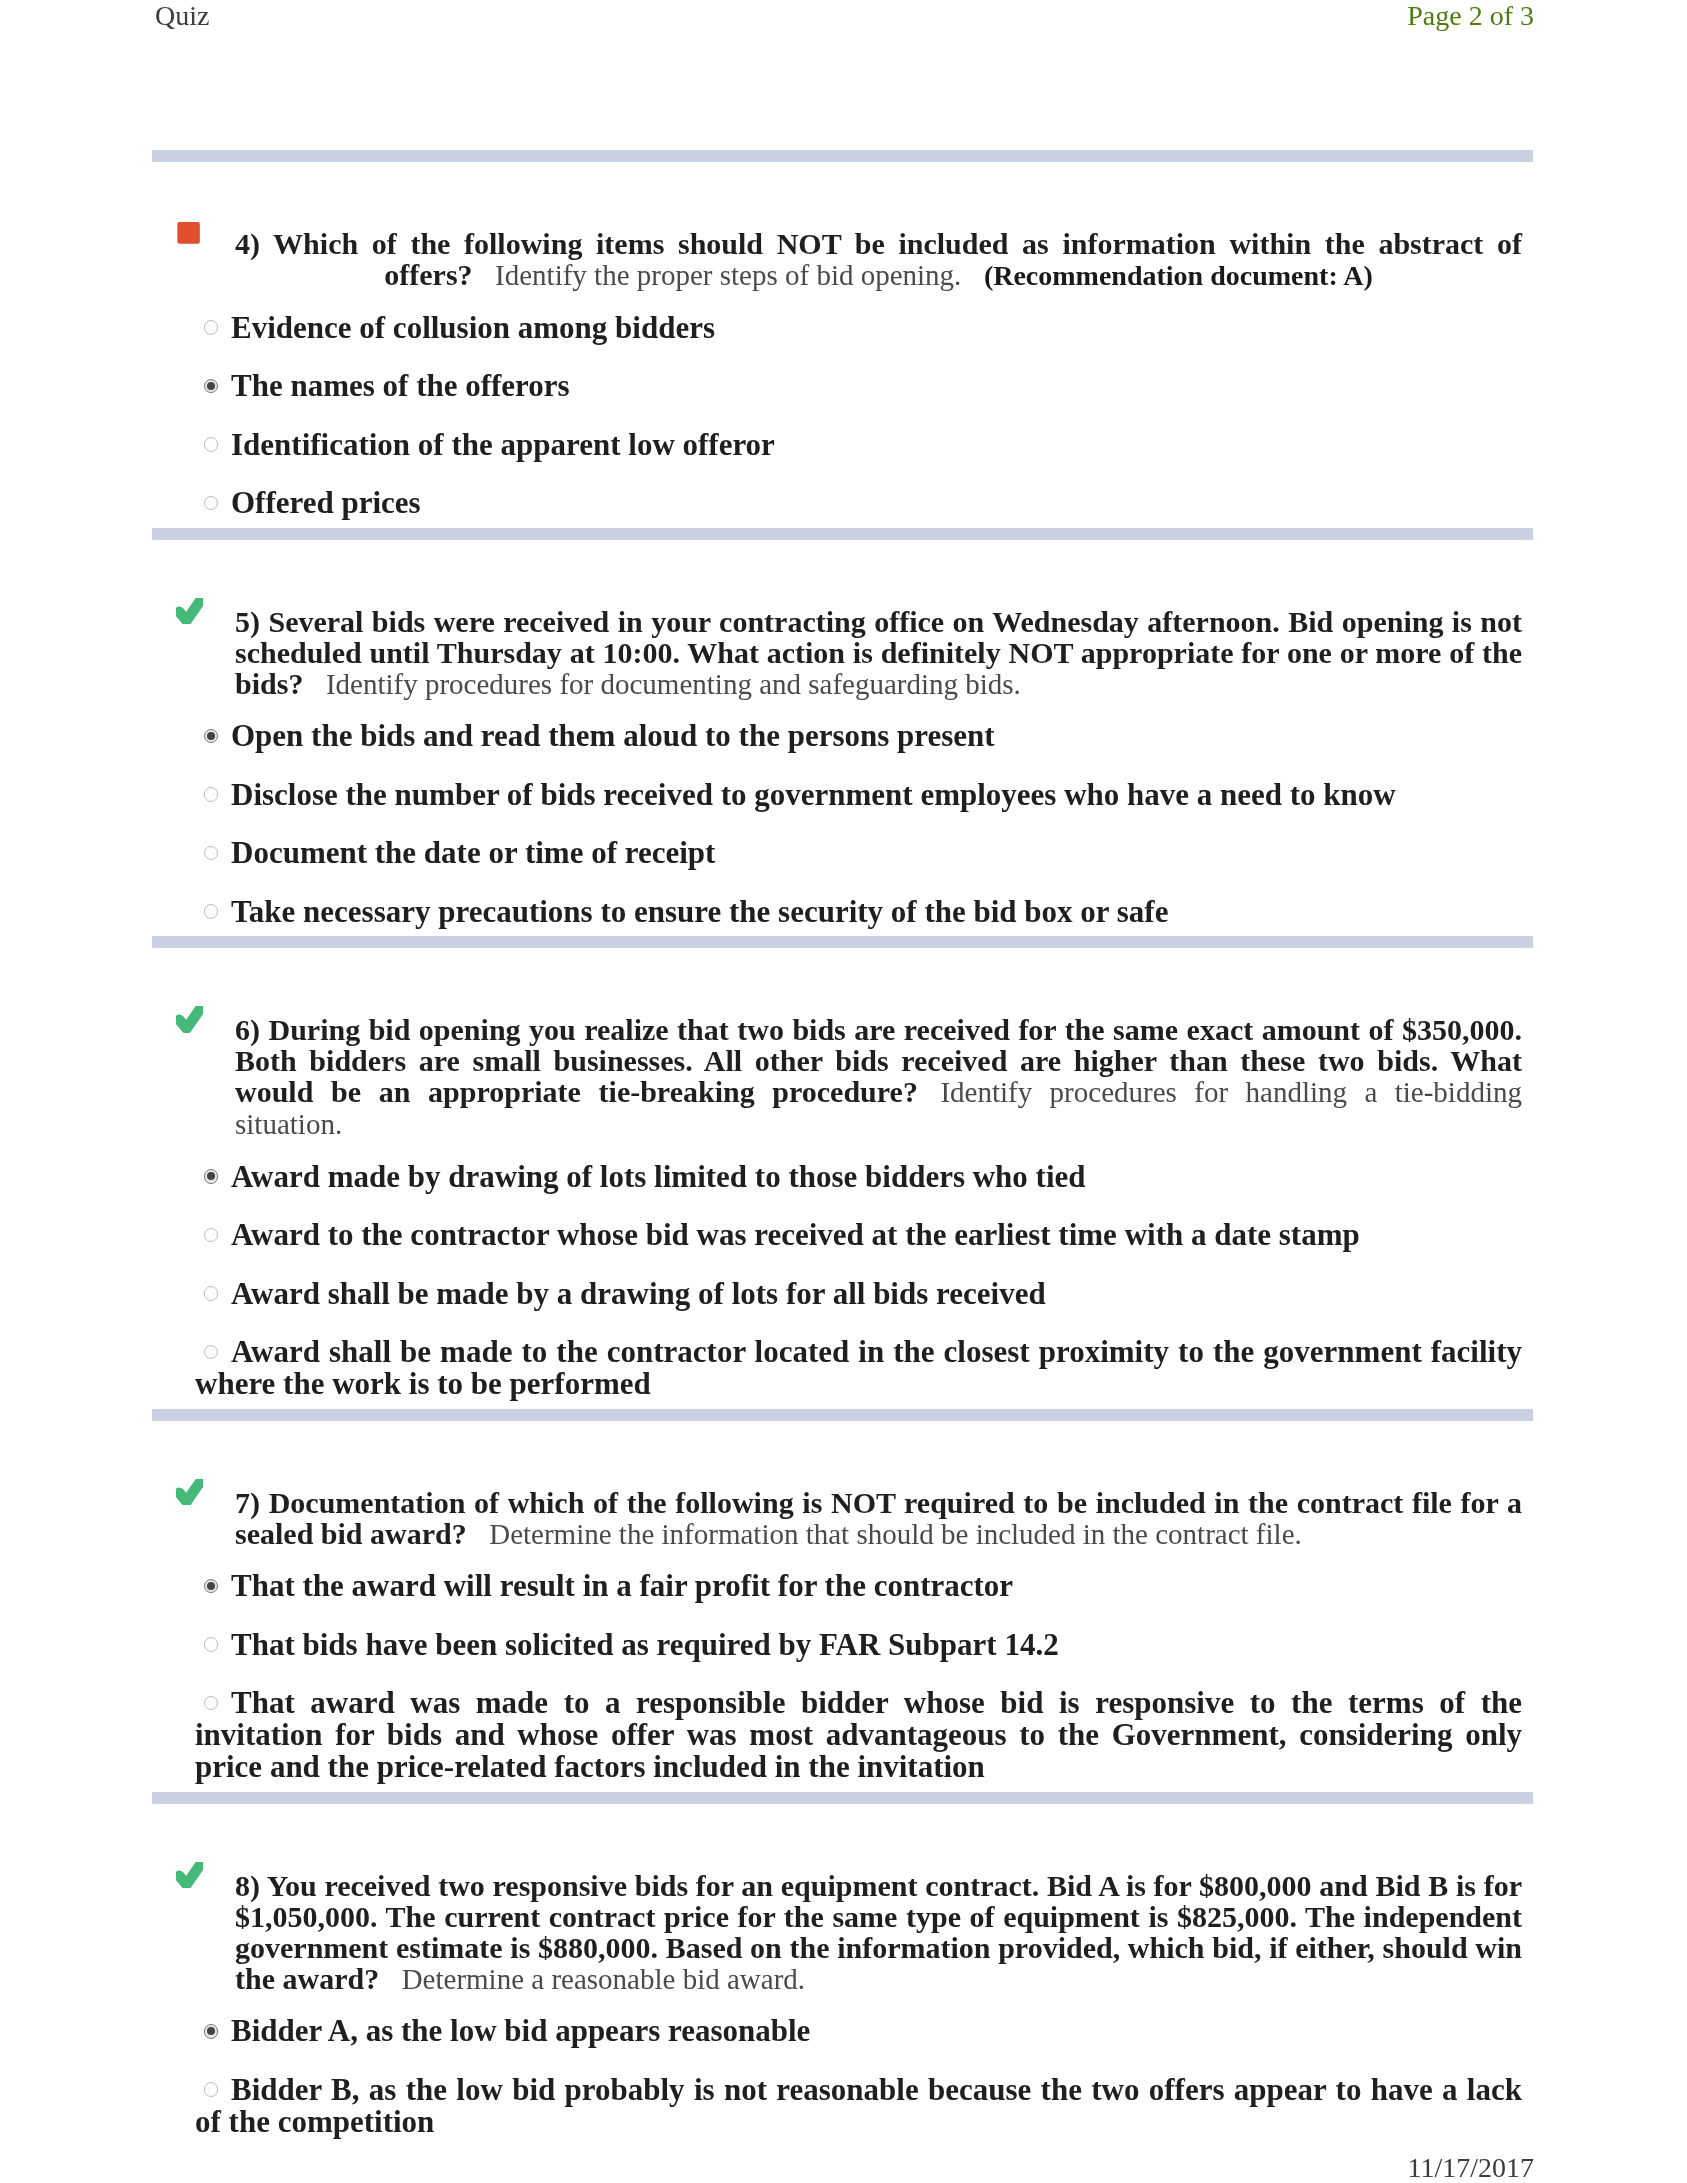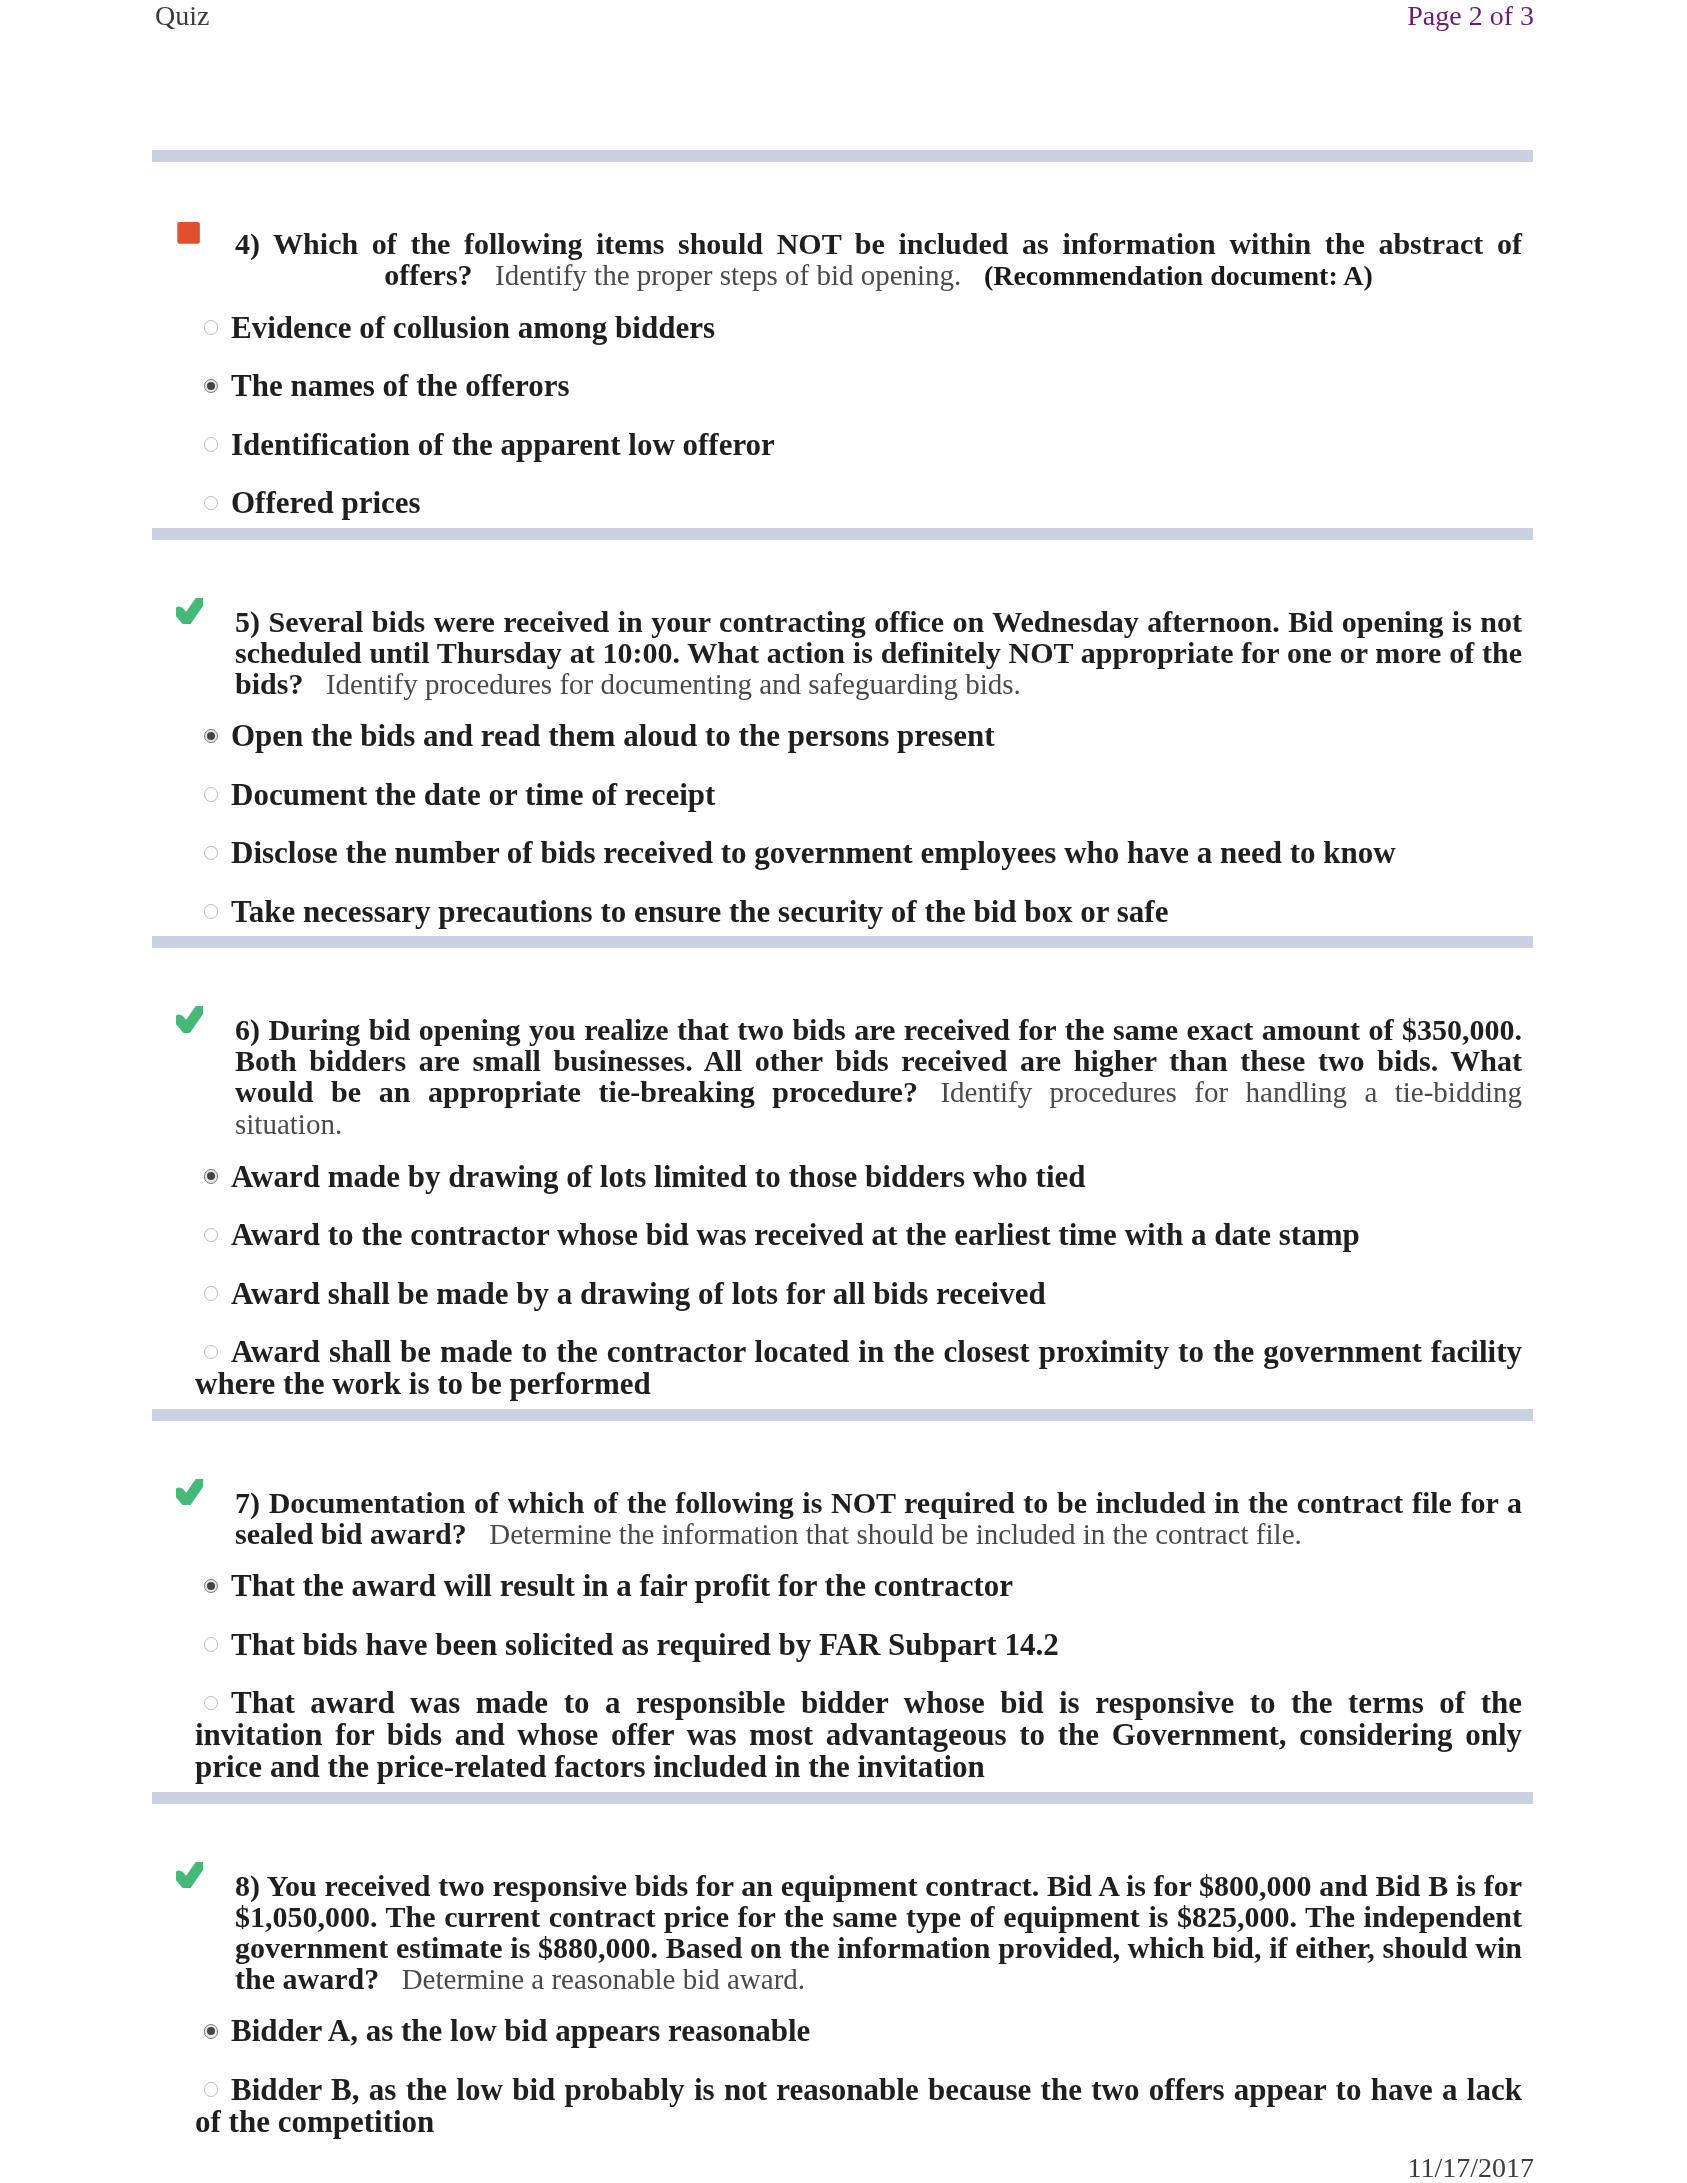--- a/index.html
+++ b/index.html
@@ -5,21 +5,21 @@
   * { box-sizing: border-box; }
   html, body { margin:0; padding:0; background:#ffffff; }
   body {
     width: 1687px; height: 2183px;
     font-family: "Liberation Serif", serif;
     color: #1f1f1f;
   }
   .page { position: relative; width:1687px; height:2183px; overflow:hidden; background:#fff; }
 
   .hdr-left  { position:absolute; left:155px;  top:0px;  font-size:28px; color:#3c3c3c; }
-  .hdr-right { position:absolute; right:153px; top:0px;  font-size:28px; color:#701a75; }
+  .hdr-right { position:absolute; right:153px; top:0px;  font-size:28px; color:#4d7c0f; }
   .ftr-left  { position:absolute; left:155px;  top:2152px; font-size:28px; color:#3c3c3c; white-space:nowrap;margin-top:38px; }
   .ftr-right { position:absolute; right:153px; top:2152px; font-size:28px; color:#3c3c3c; }
 
   .content { position:absolute; left:152px; top:150px; width:1370px; }
 
   .divider { height:12px; background:#c9d0e2; width:1381px; }
 
   .qblock { position:relative; padding-top:66px; padding-bottom:8.6px; }
   .qicon  { position:absolute; left:24px; top:58px; width:26.5px; height:26.5px; }
   .qtext  { margin-left:83px; width:1287px; font-size:30px; line-height:31px;
@@ -67,22 +67,22 @@
       <div class="divider"></div>
       <div class="qblock">
         <span class="qicon" title="correct">
           <svg viewBox="0 0 40 40" width="26.5" height="26.5" aria-hidden="true">
             <path d="M5 21 L16 34 L36 5" fill="none" stroke="#45ba78" stroke-width="16" stroke-linecap="round" stroke-linejoin="round"></path>
           </svg>
         </span>
         <div class="qtext"><span>5)</span> <span>Several bids were received in your contracting office on Wednesday afternoon. Bid opening is not scheduled until Thursday at 10:00. What action is definitely NOT appropriate for one or more of the bids?</span><span class="sp"></span><span class="hint">Identify procedures for documenting and safeguarding bids.</span></div>
         <div class="opts">
           <div class="opt"><span class="radio sel"></span><span>Open the bids and read them aloud to the persons present</span></div>
+          <div class="opt"><span class="radio"></span><span>Disclose the number of bids received to government employees who have a need to know</span></div>
           <div class="opt"><span class="radio"></span><span>Document the date or time of receipt</span></div>
-          <div class="opt"><span class="radio"></span><span>Disclose the number of bids received to government employees who have a need to know</span></div>
           <div class="opt"><span class="radio"></span><span>Take necessary precautions to ensure the security of the bid box or safe</span></div>
         </div>
       </div>
       <div class="divider"></div>
       <div class="qblock">
         <span class="qicon" title="correct">
           <svg viewBox="0 0 40 40" width="26.5" height="26.5" aria-hidden="true">
             <path d="M5 21 L16 34 L36 5" fill="none" stroke="#45ba78" stroke-width="16" stroke-linecap="round" stroke-linejoin="round"></path>
           </svg>
         </span>

